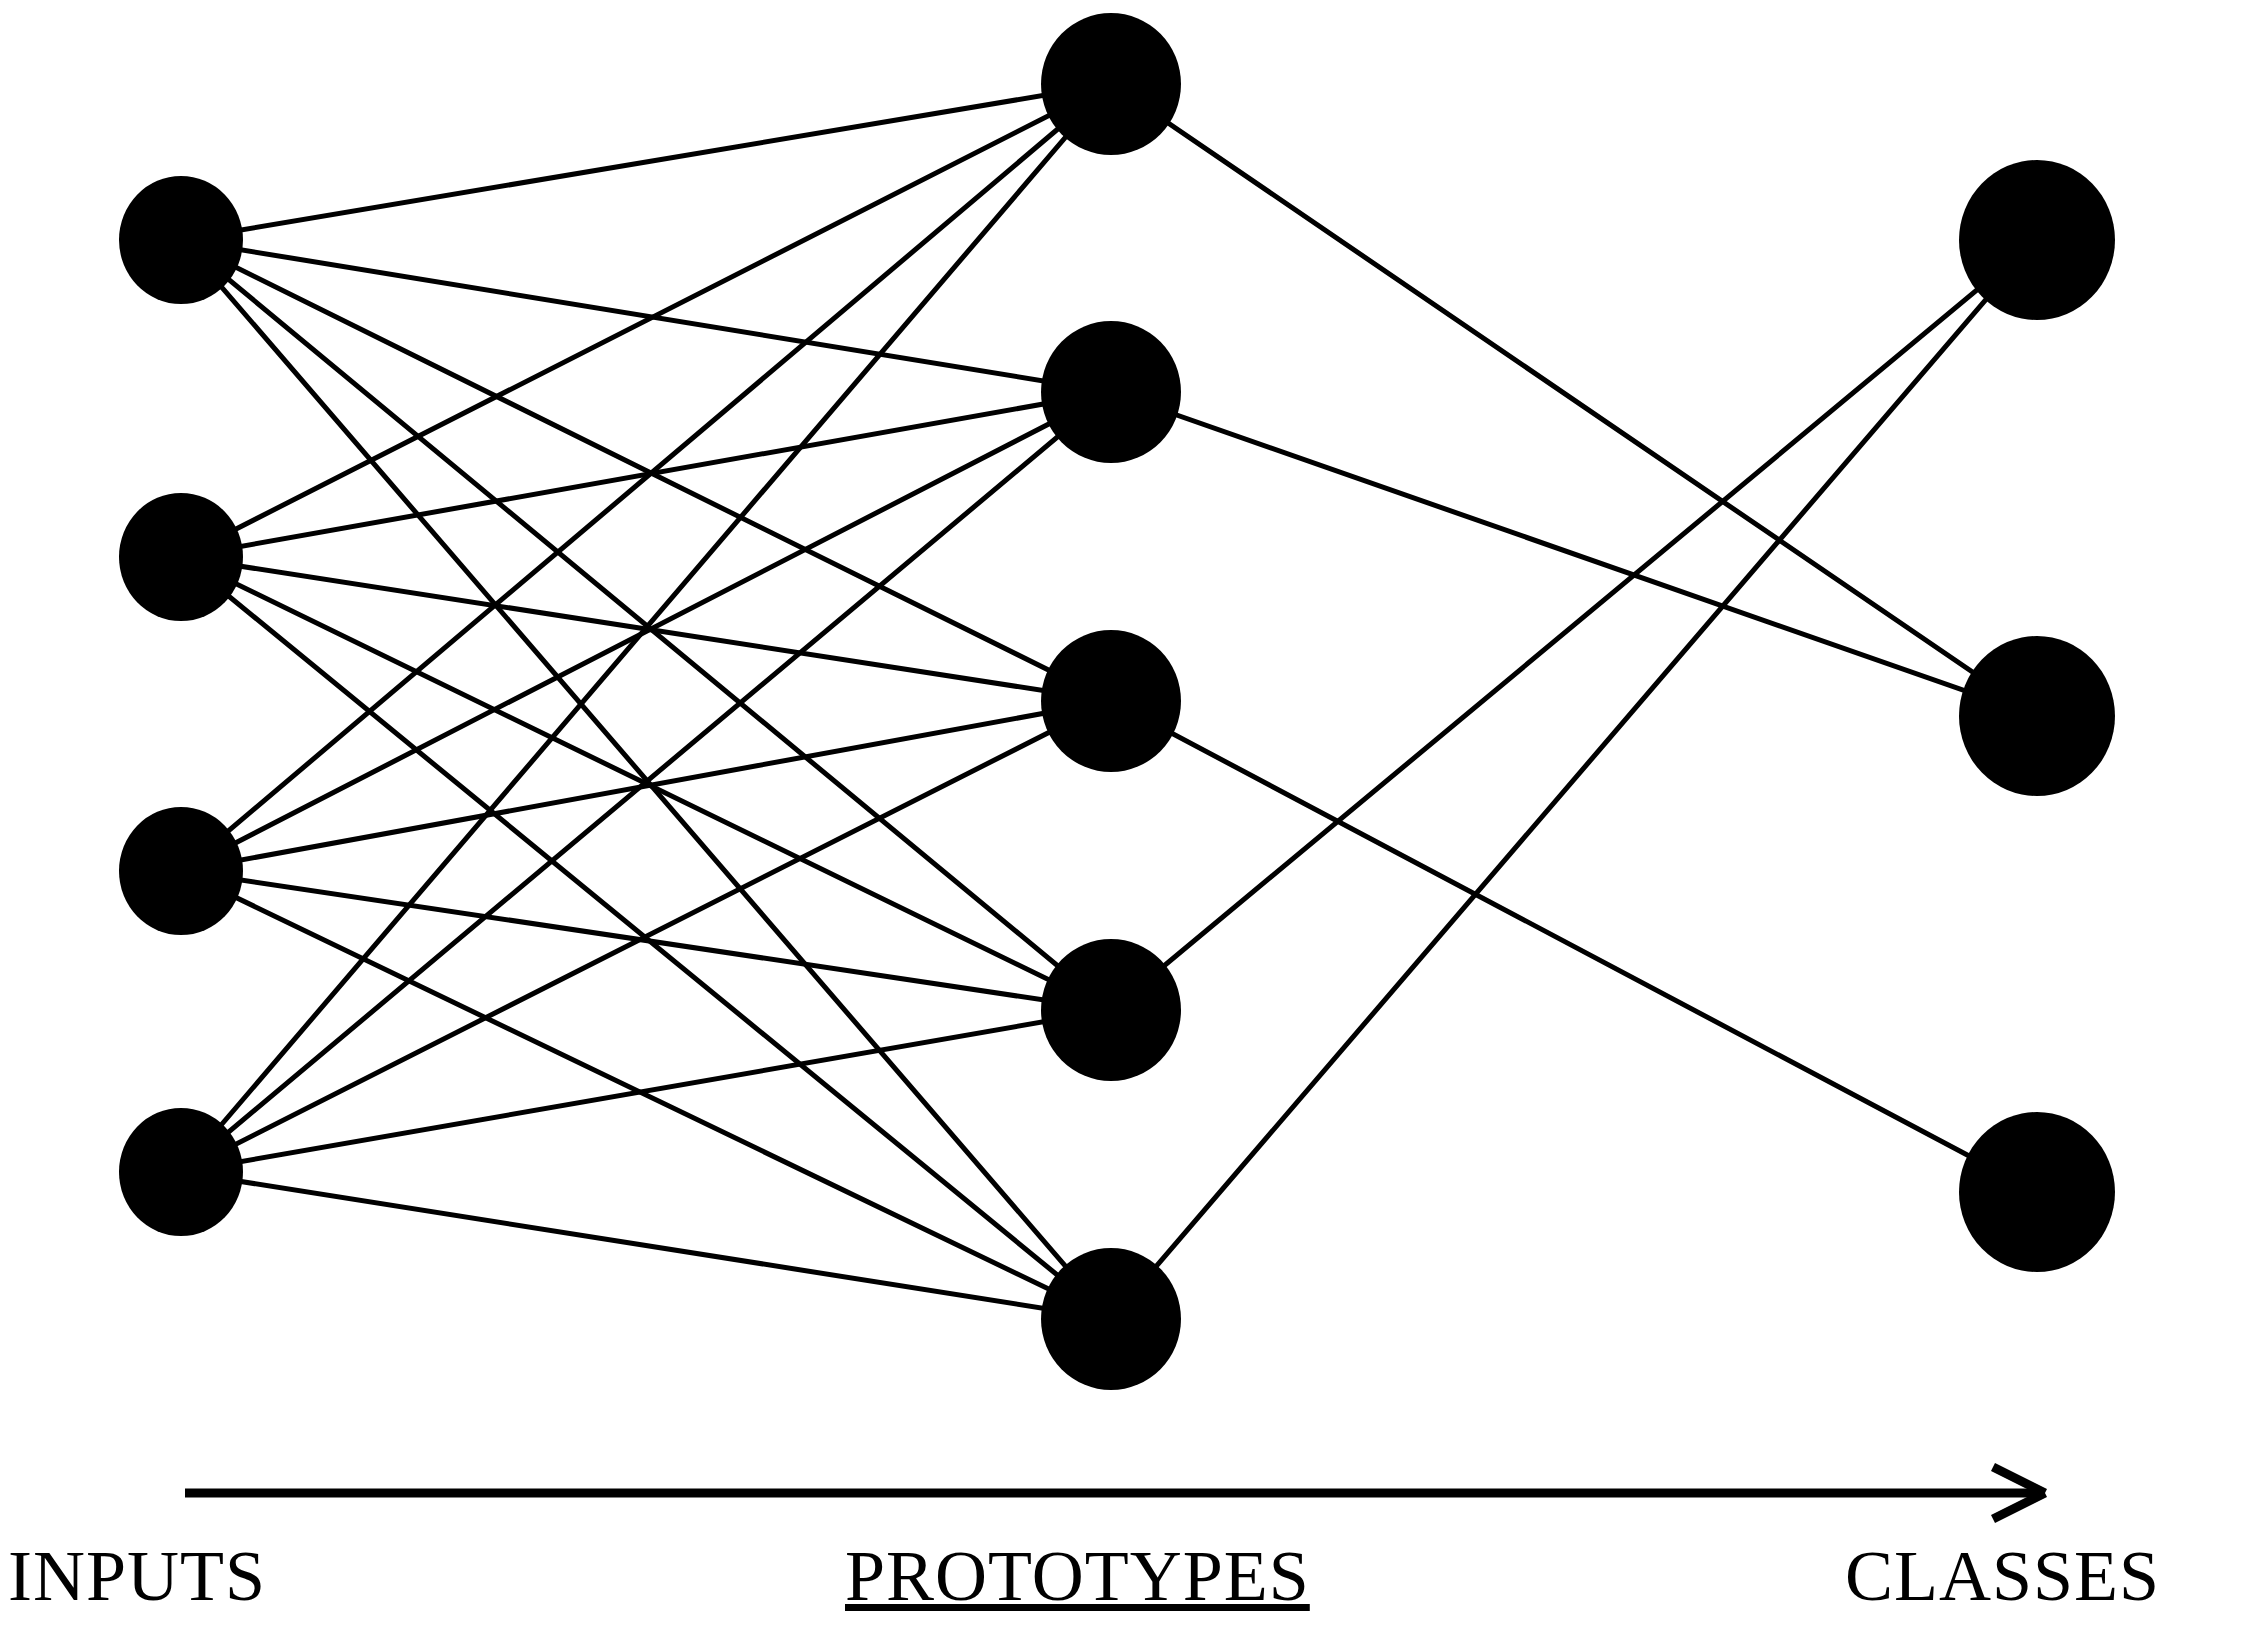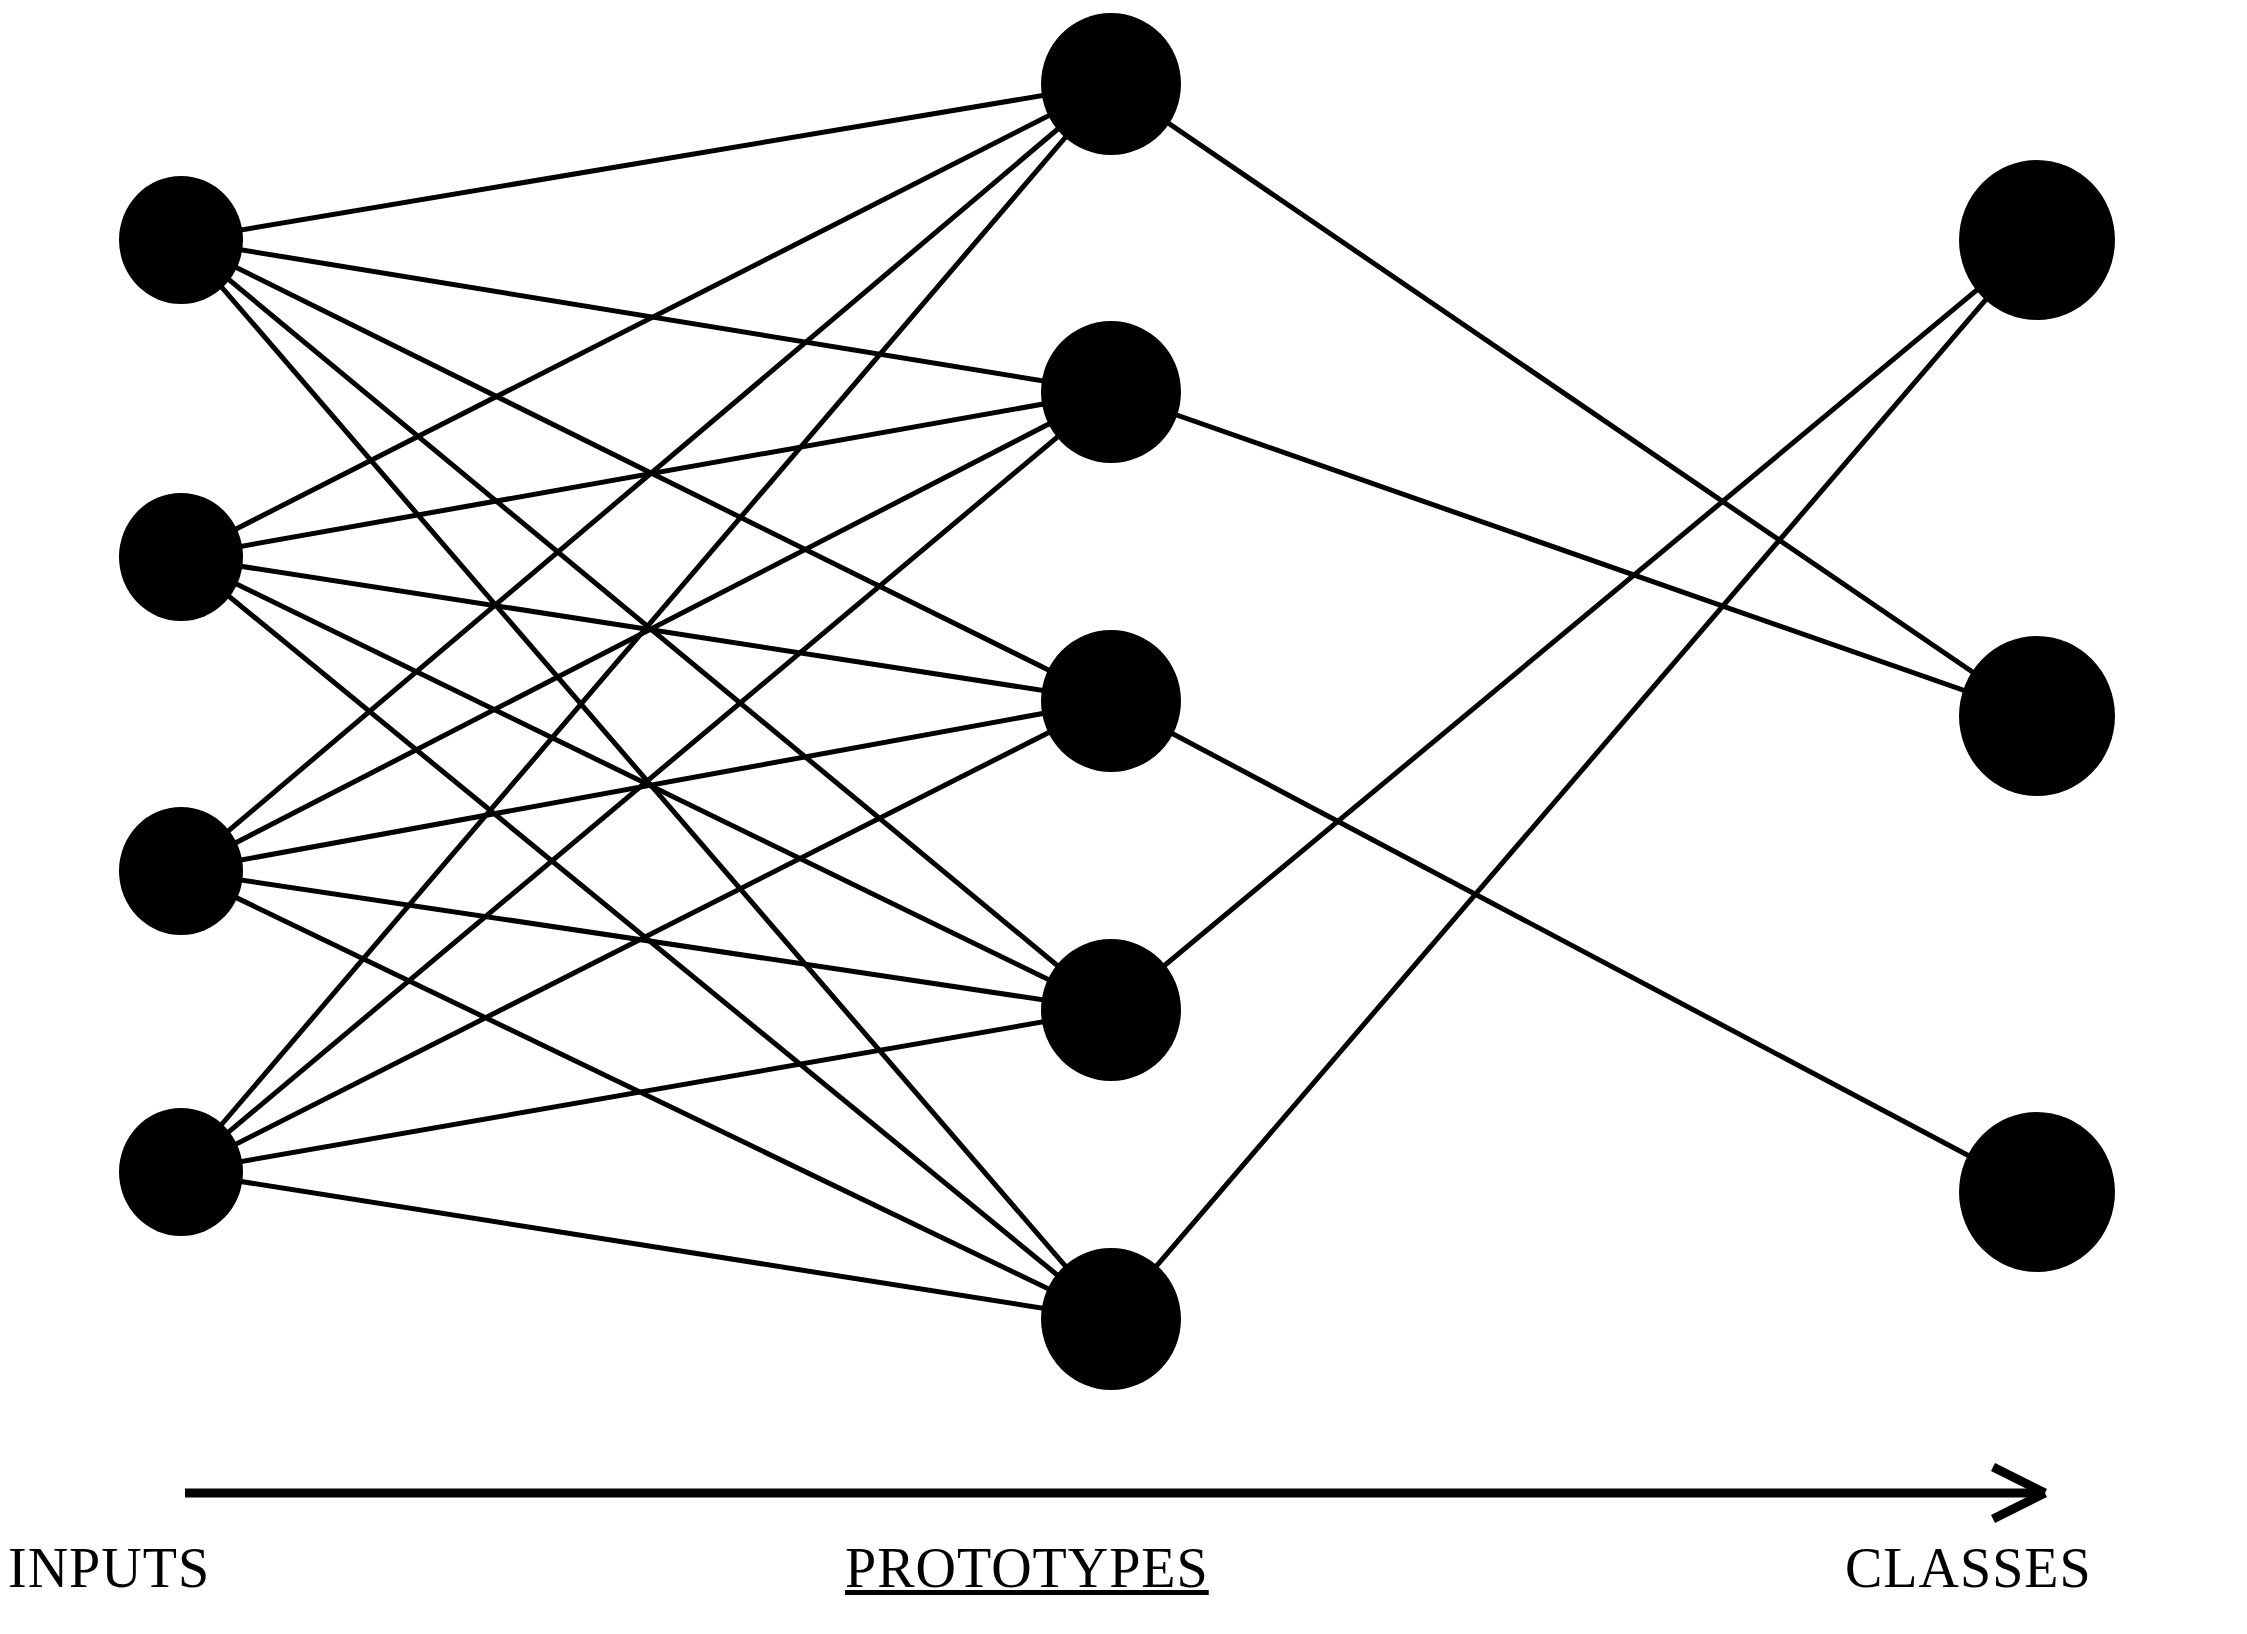--- a/index.html
+++ b/index.html
@@ -22,21 +22,21 @@
     position: absolute;
     left: 0;
     top: 0;
     width: 2247px;
     height: 1634px;
     display: block;
   }
   .layer-label {
     position: absolute;
     font-family: "Liberation Serif", "DejaVu Serif", serif;
-    font-size: 56px;
+    font-size: 72px;
     line-height: 1;
     letter-spacing: 1px;
     color: #000000;
     white-space: nowrap;
     user-select: none;
   }
   #label-inputs  { left: 8px;   top: 1540px; }
   #label-protos  { left: 845px; top: 1540px; text-decoration: underline; }
   #label-classes { left: 1845px; top: 1540px; }
 </style>

